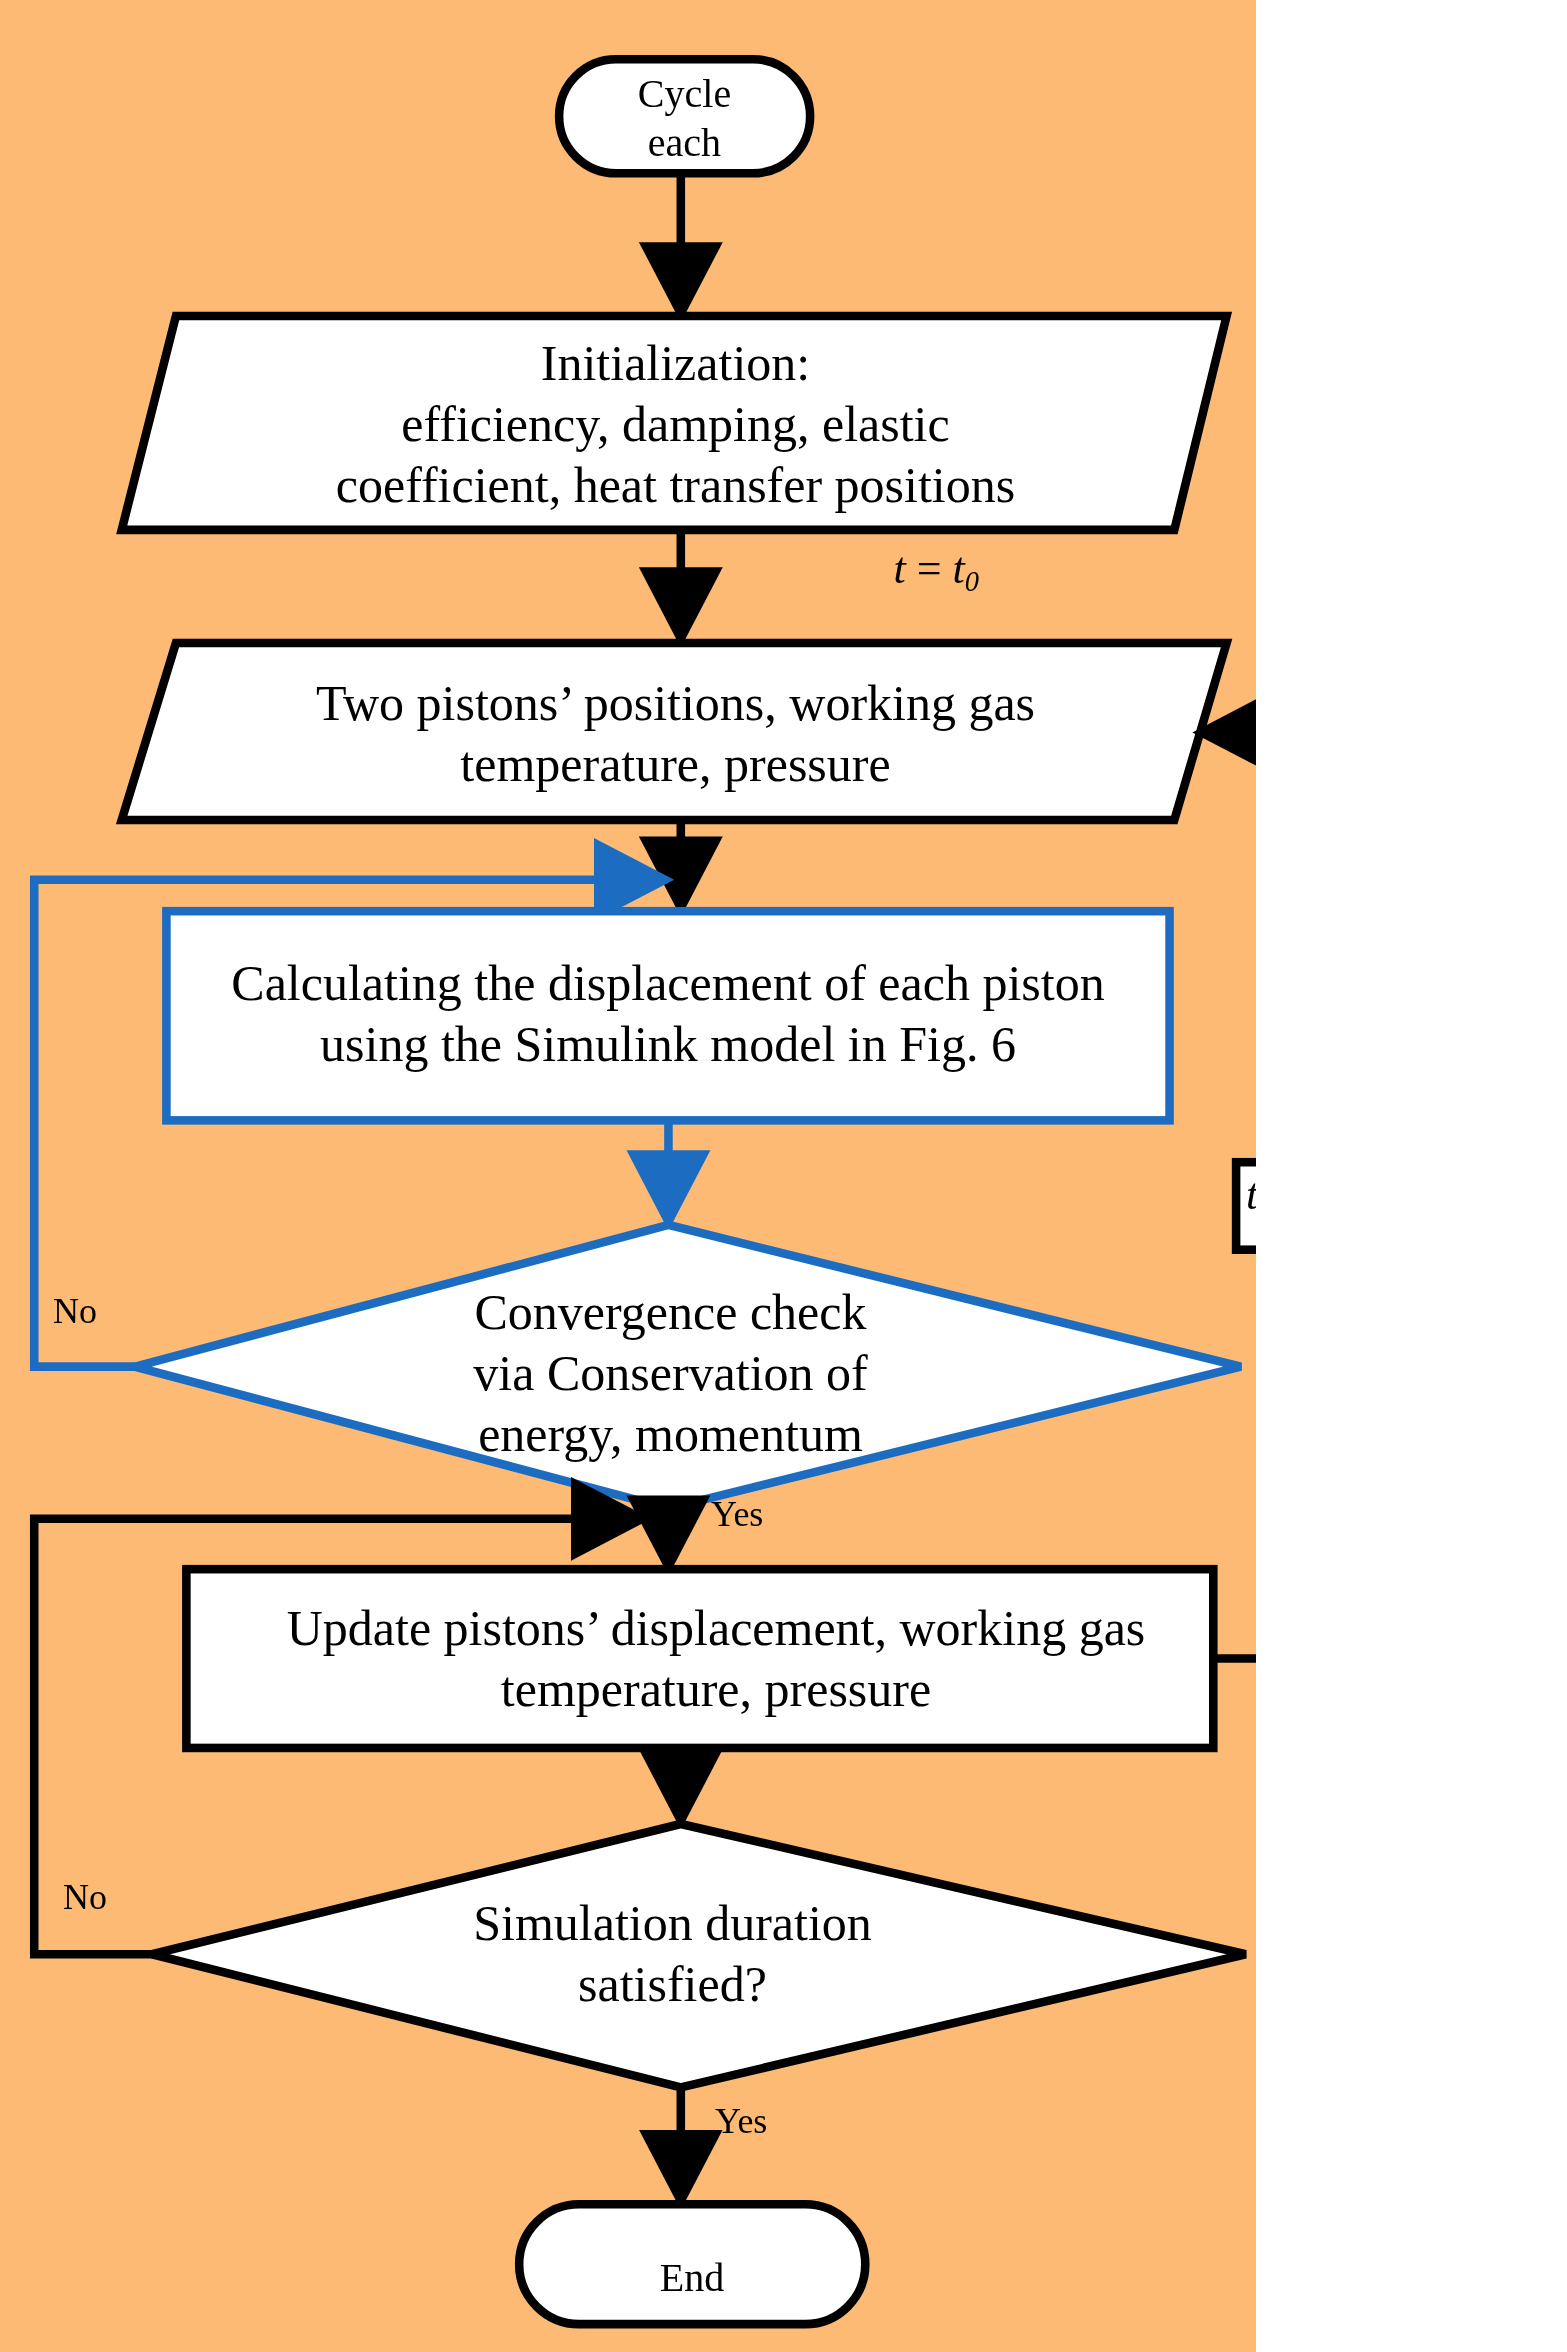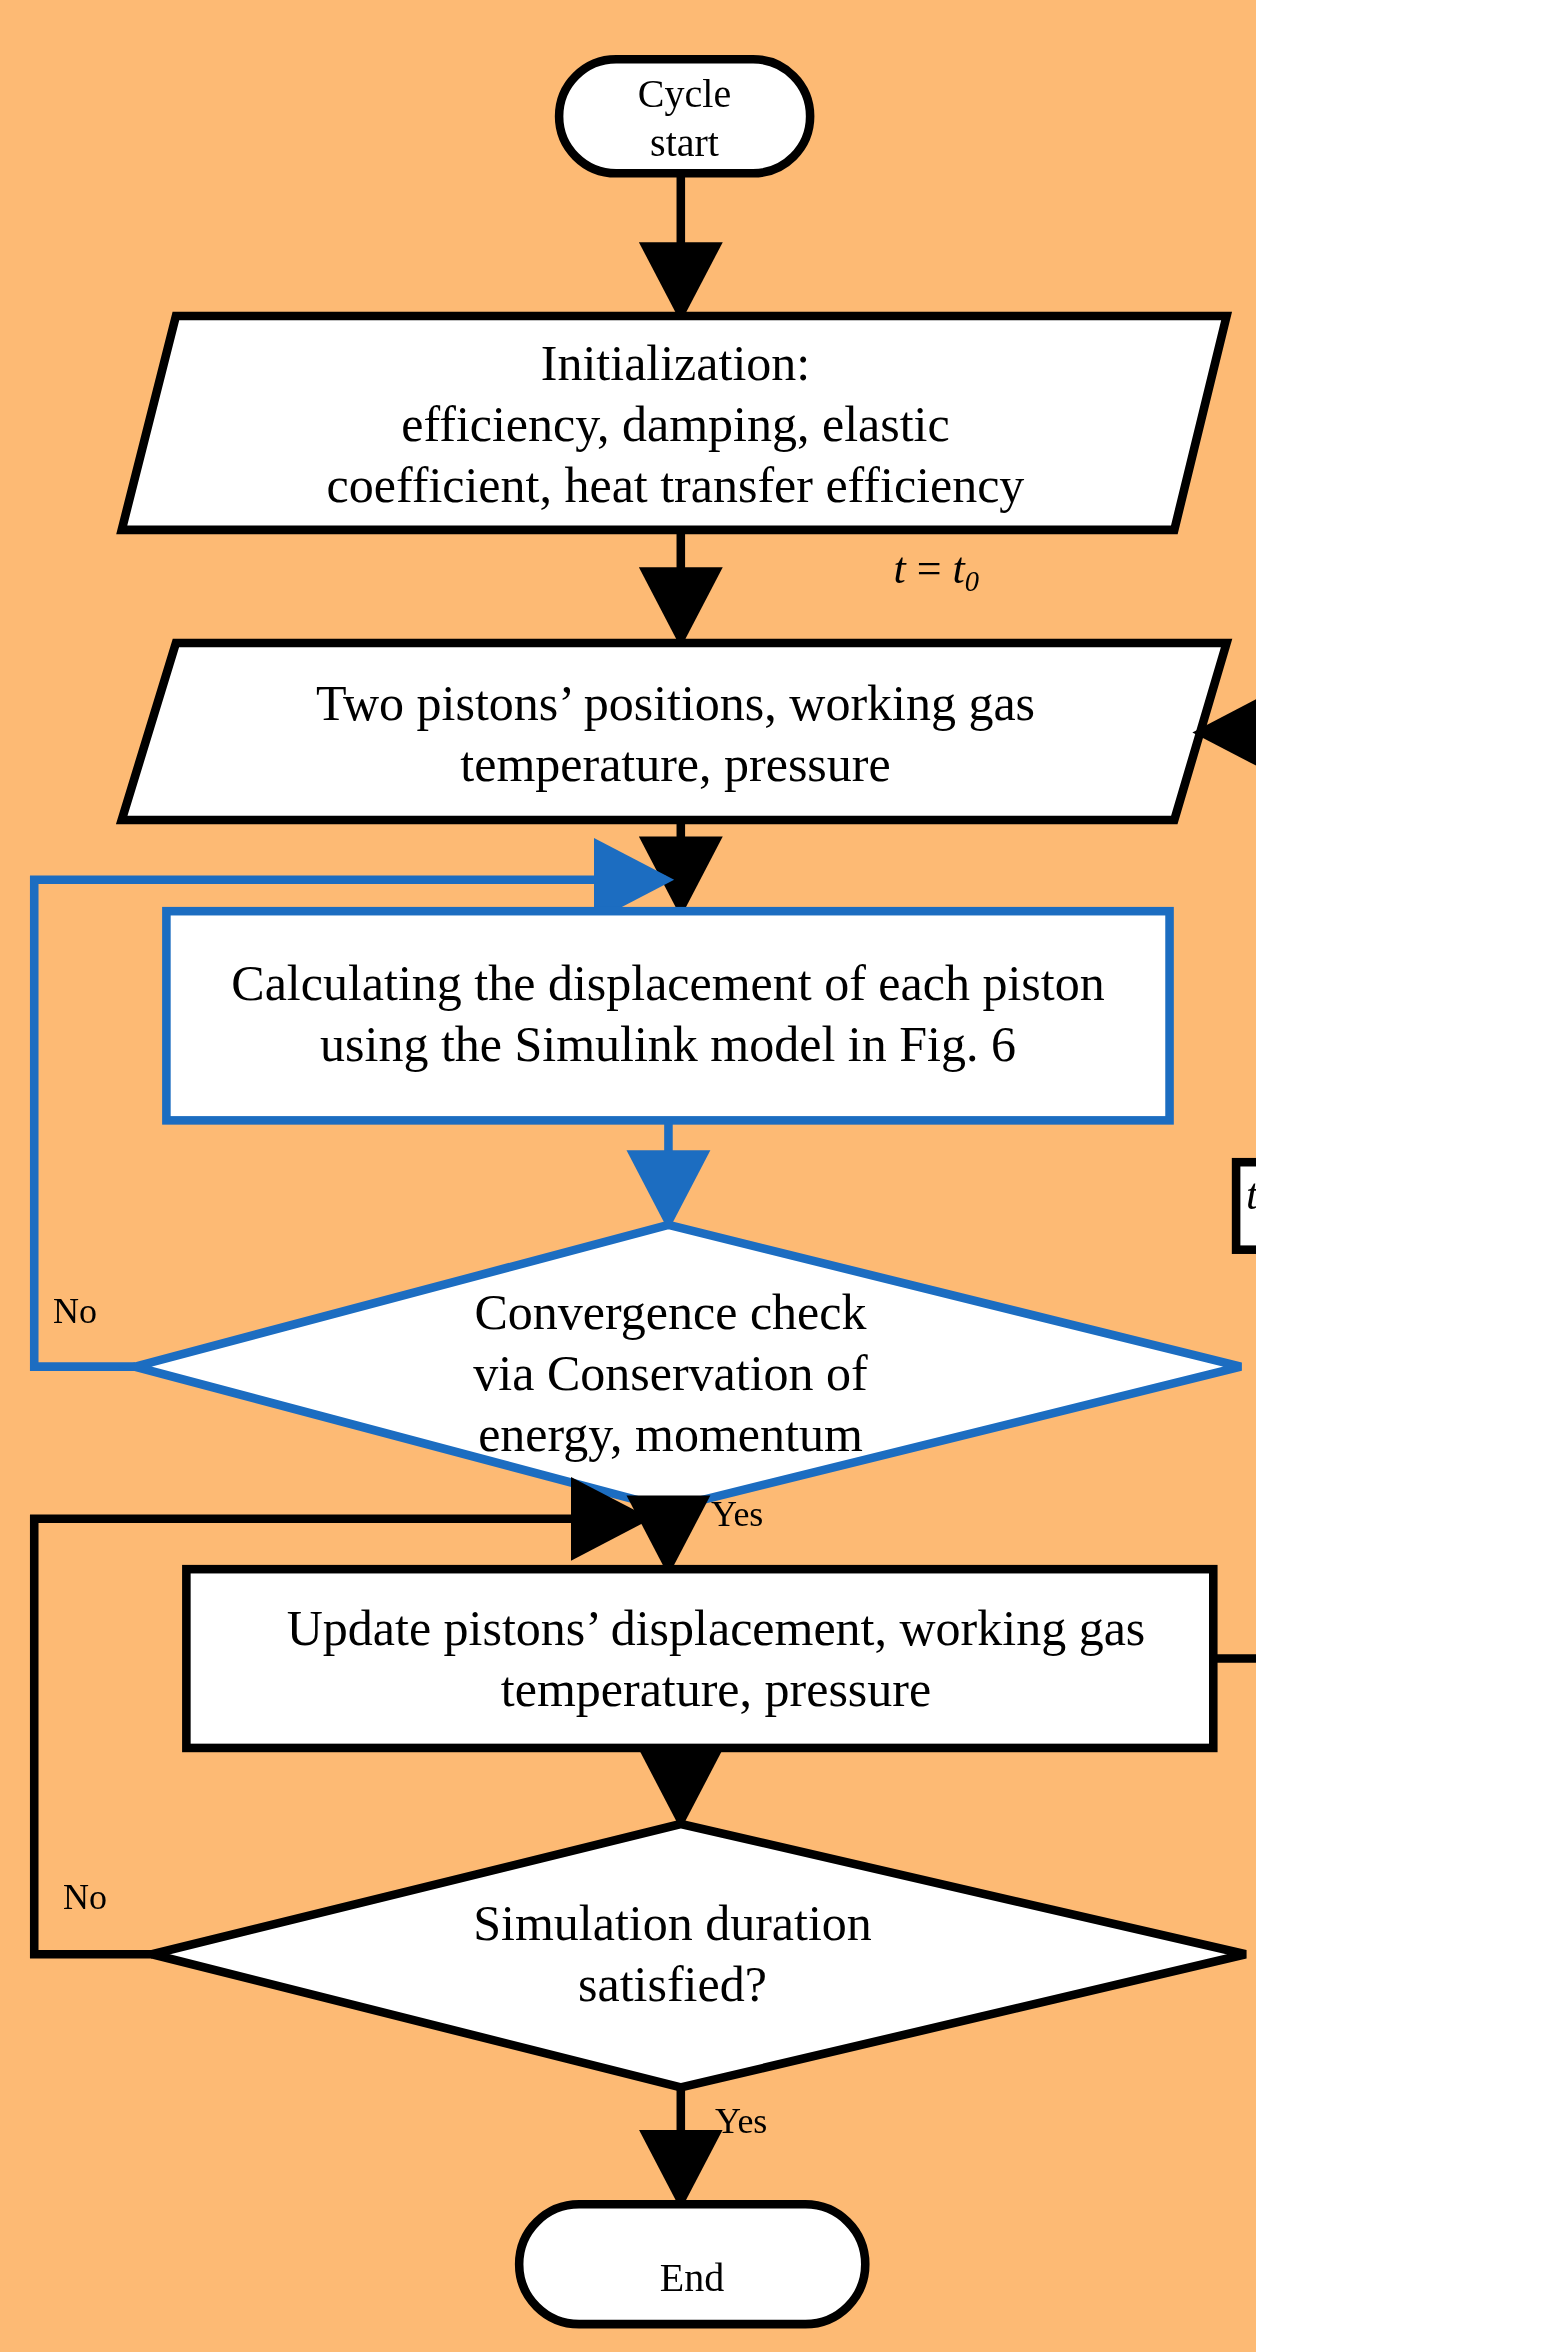--- a/index.html
+++ b/index.html
@@ -100,27 +100,27 @@
       <line x1="716" y1="2195" x2="716" y2="2315" stroke="#000000" stroke-width="9" marker-end="url(#arrowK)"></line>
     </g>
 
     <g>
       <rect x="546" y="2318" width="364" height="126" rx="63" ry="63" fill="#ffffff" stroke="#000000" stroke-width="9"></rect>
     </g>
   </svg>
 
   <div class="lbl term" style="left:559px;top:70px;width:251px;">
     <div>Cycle</div>
-    <div>start</div>
+    <div>each</div>
   </div>
 
   <div class="lbl node-text" style="left:143px;top:333px;width:1065px;">
     <div>Initialization:</div>
     <div>efficiency, damping, elastic</div>
-    <div>coefficient, heat transfer efficiency</div>
+    <div>coefficient, heat transfer positions</div>
   </div>
 
   <div class="lbl math" style="left:694px;top:542px;width:285px;text-align:right;">
     <span>t</span><span class="op">&nbsp;</span><span class="op">=</span><span class="op">&nbsp;</span><span>t</span><span class="sub">0</span>
   </div>
 
   <div class="lbl node-text" style="left:143px;top:666px;width:1065px;margin-top:7px;">
     <div>Two pistons’ positions, working gas</div>
     <div>temperature, pressure</div>
   </div>

